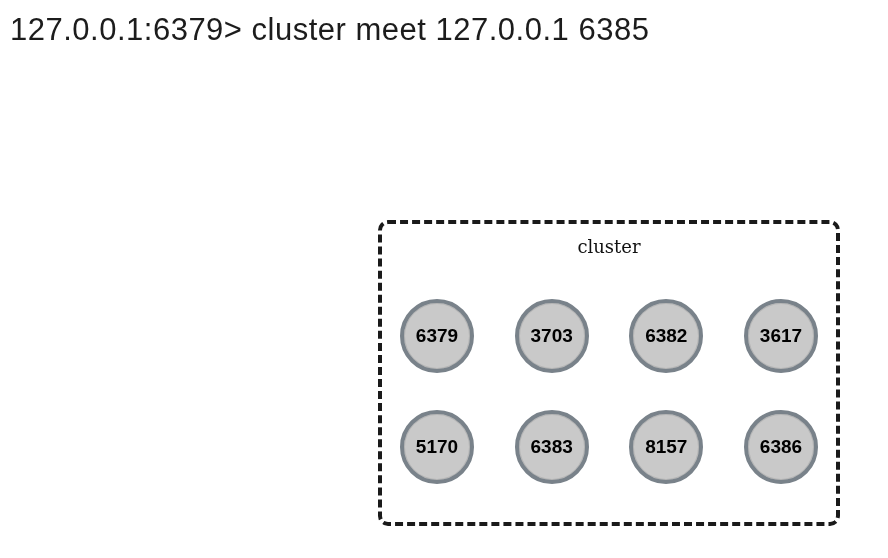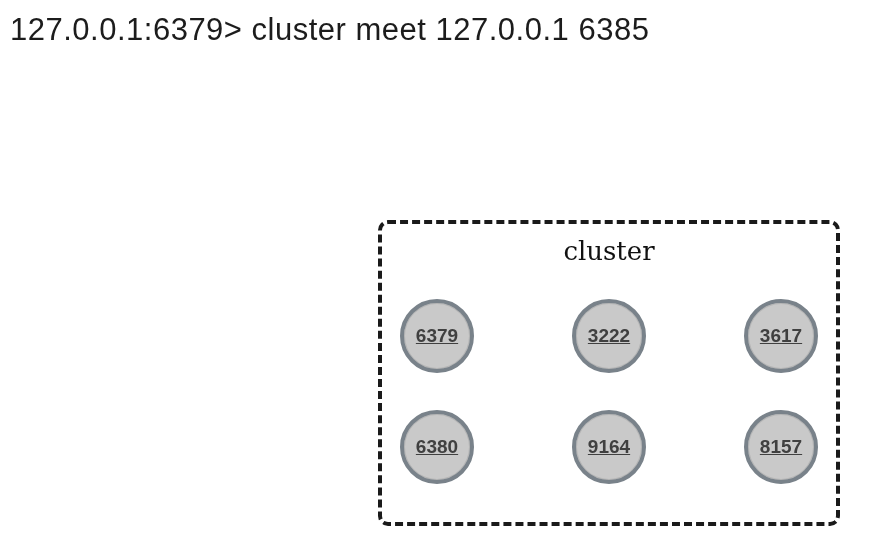--- a/index.html
+++ b/index.html
@@ -38,21 +38,21 @@
     border-radius: 10px;
     box-sizing: border-box;
   }
   .cluster-label {
     position: absolute;
     top: 12px;
     left: 0;
     width: 100%;
     text-align: center;
     font-family: "DejaVu Serif", serif;
-    font-size: 26px;
+    font-size: 18px;
     color: #111111;
   }
   .node-grid {
     position: absolute;
     top: 52px;
     left: 0;
     width: 100%;
     height: 240px;
     display: flex;
     flex-direction: column;
@@ -69,44 +69,45 @@
     height: 74px;
     border-radius: 50%;
     background: #c9c9c9;
     border: 4px solid #79828a;
     box-sizing: border-box;
     display: flex;
     align-items: center;
     justify-content: center;
     font-size: 19px;
     font-weight: bold;
-    color: #404040;
+    color: #000000;
     box-shadow: inset 0 0 0 1px #b5b5b5;
-    text-decoration: underline;
   }
 </style>
 </head>
 <body>
 
 <div class="canvas">
 
   <div class="terminal-lines">
     <div class="terminal-line">127.0.0.1:6379&gt; cluster meet 127.0.0.1 6385</div>
   </div>
 
   <div class="cluster-box">
     <div class="cluster-label">cluster</div>
 
     <div class="node-grid">
       <div class="node-row">
         <div class="node-circle">6379</div>
-        <div class="node-circle">3222</div>
+        <div class="node-circle">3703</div>
+        <div class="node-circle">6382</div>
         <div class="node-circle">3617</div>
       </div>
       <div class="node-row">
-        <div class="node-circle">6380</div>
-        <div class="node-circle">9164</div>
+        <div class="node-circle">5170</div>
+        <div class="node-circle">6383</div>
         <div class="node-circle">8157</div>
+        <div class="node-circle">6386</div>
       </div>
     </div>
   </div>
 
 </div>
 
 </body></html>

